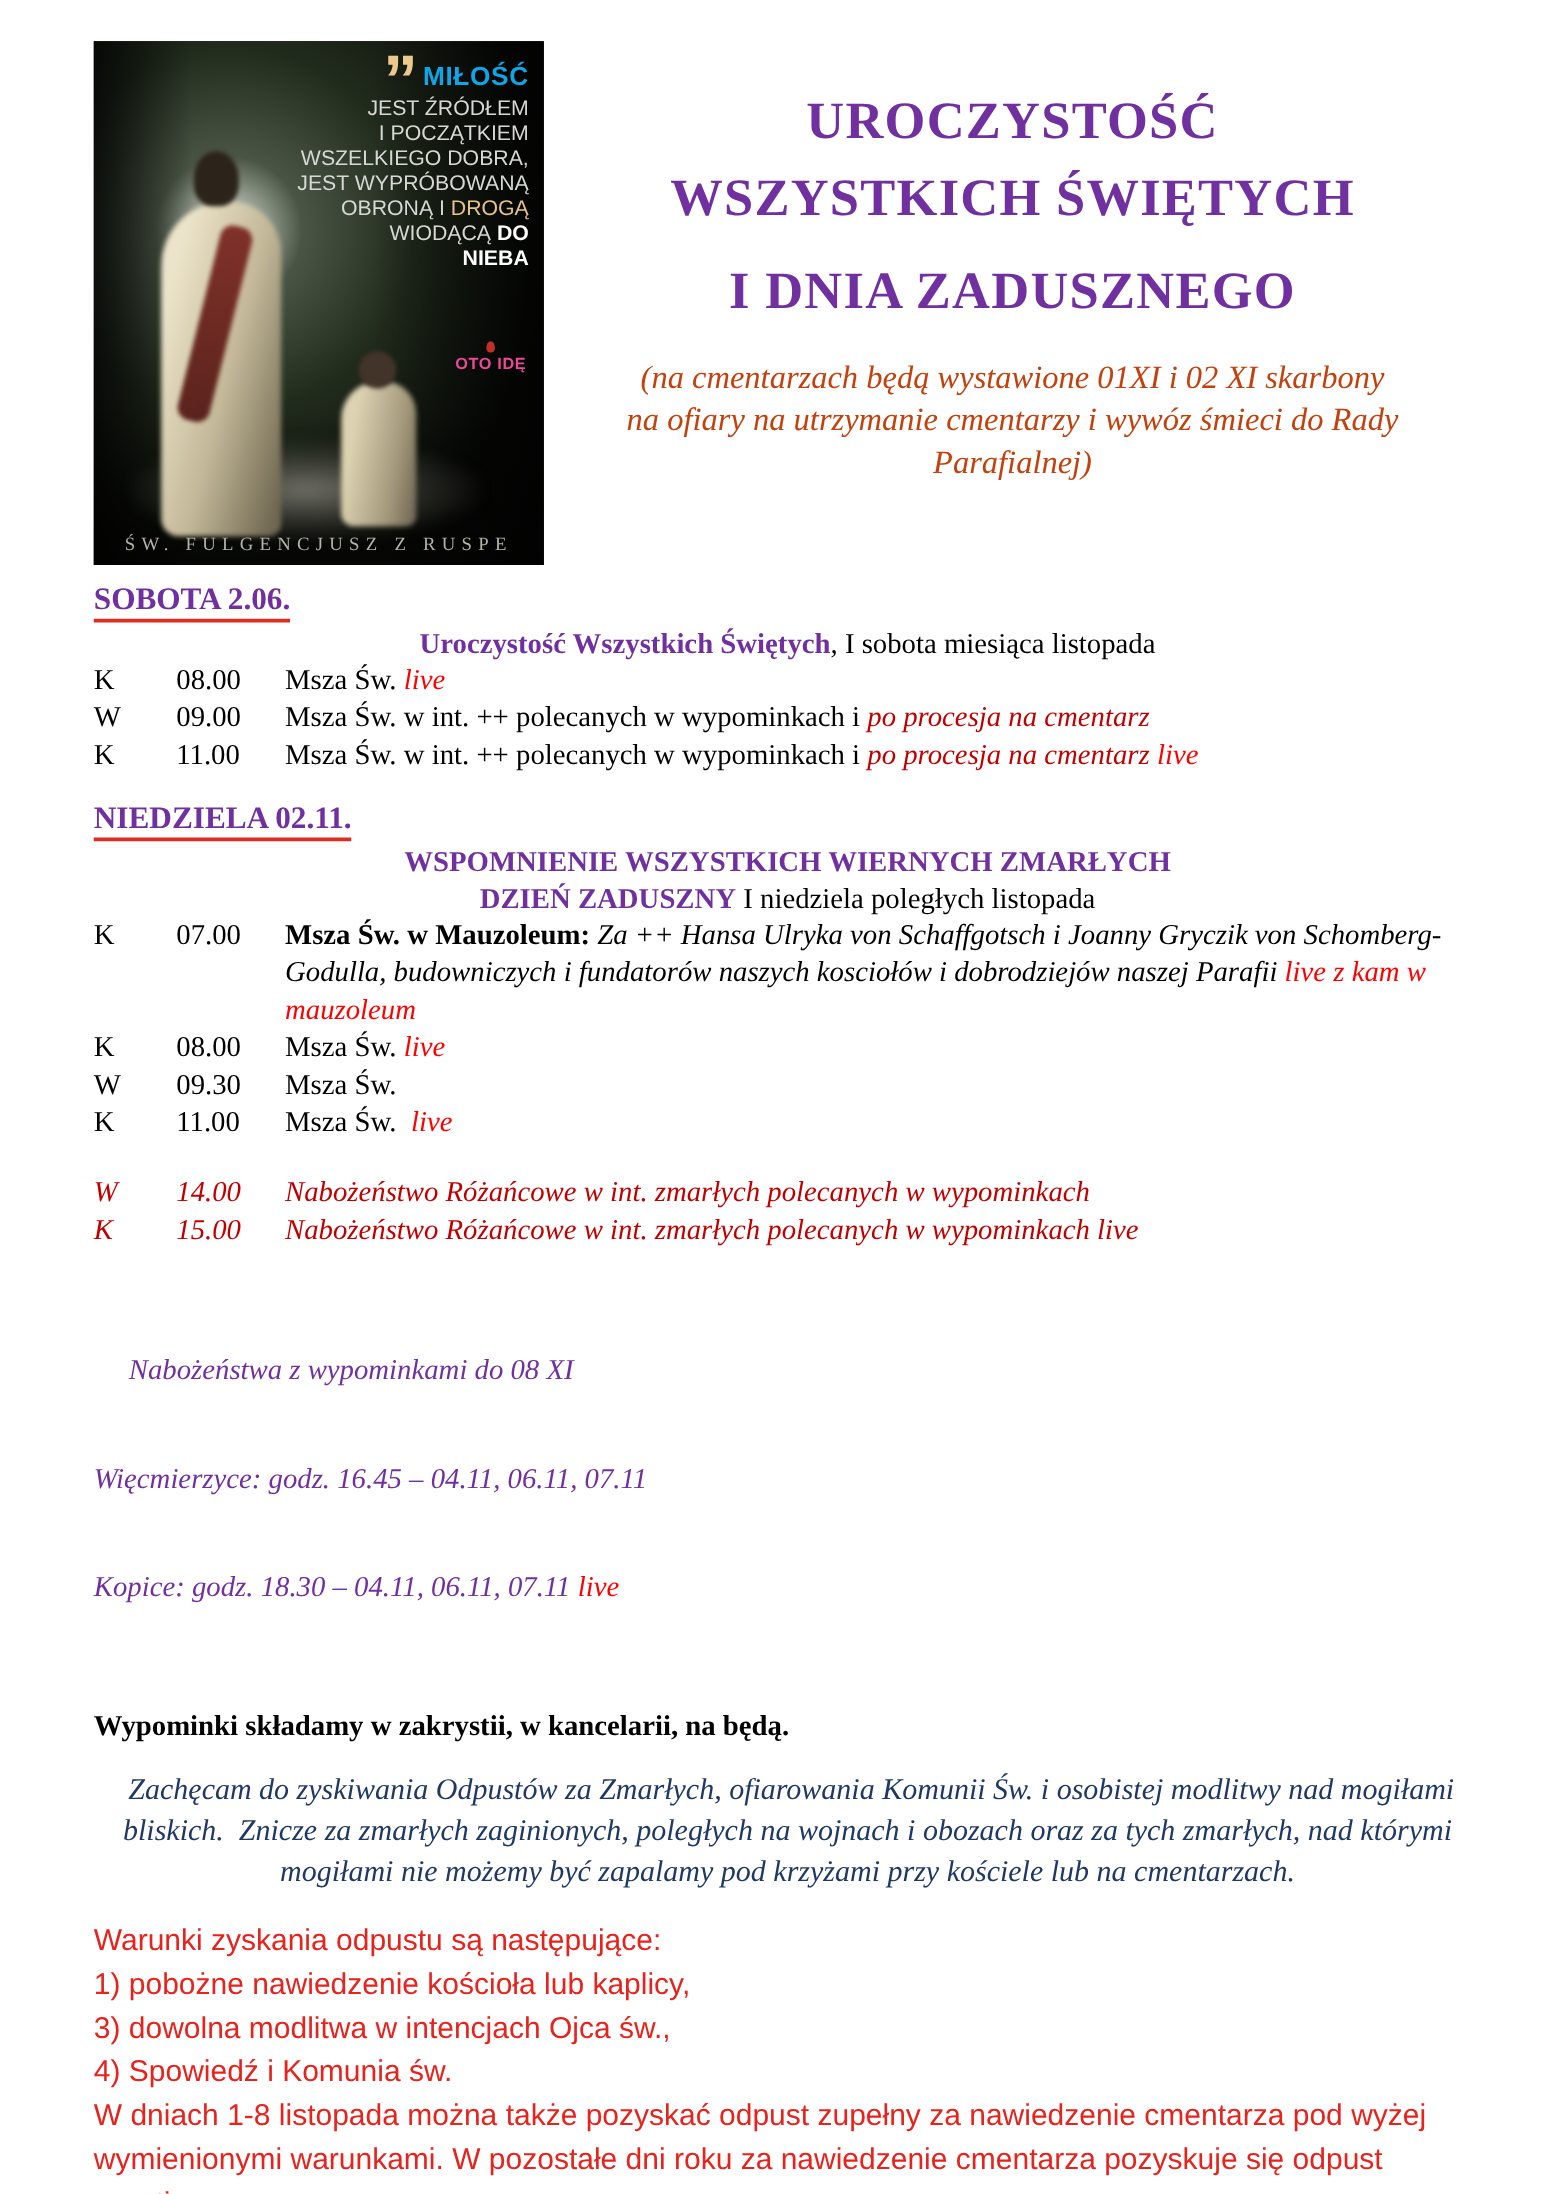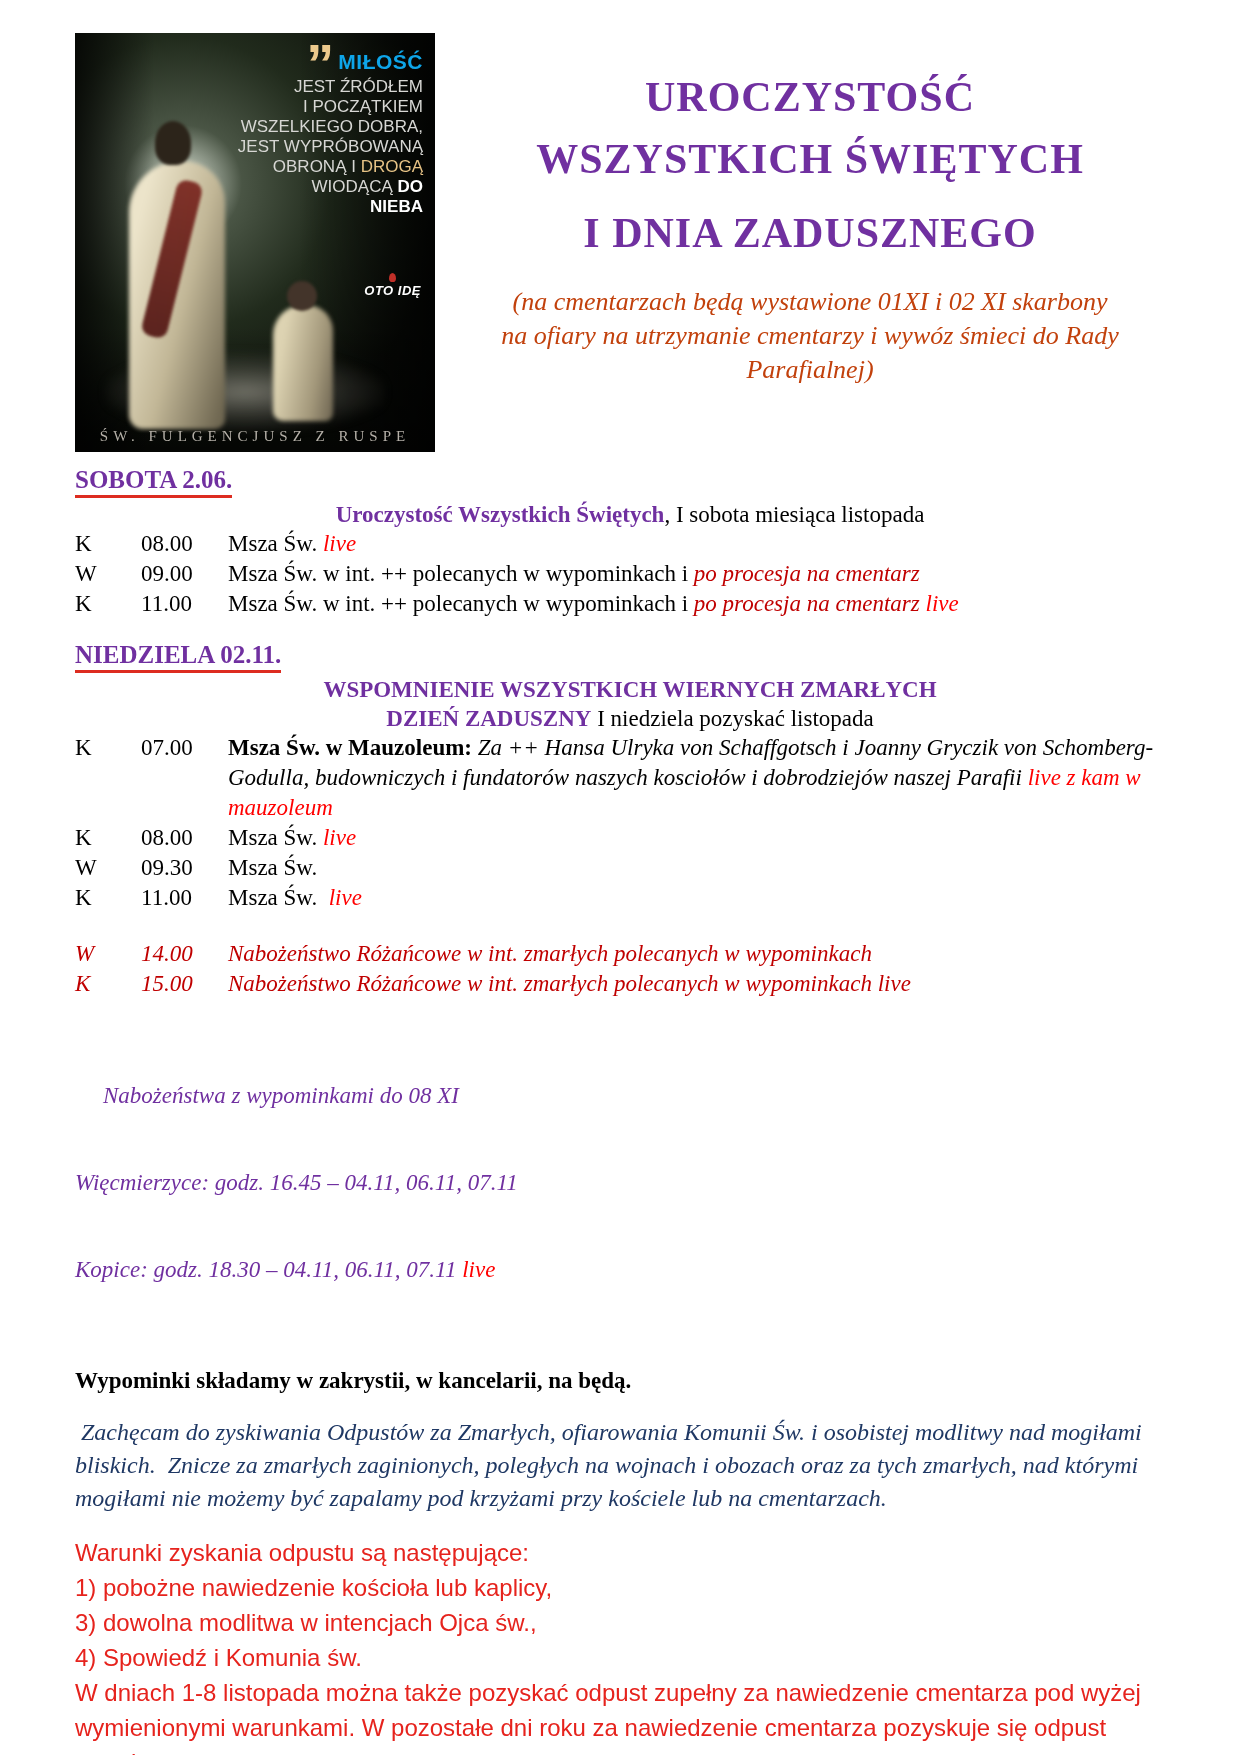--- a/index.html
+++ b/index.html
@@ -70,22 +70,22 @@
   .hero-quote .q1{display:flex;align-items:flex-start;justify-content:flex-end;height:30px;}
   .qmark{
     color:#ecc98c;font-size:56px;line-height:30px;font-weight:bold;
     margin-right:4px;position:relative;top:2px;
   }
   .qbold{color:#0ea5e9;font-weight:bold;font-size:21px;line-height:30px;letter-spacing:0.5px;}
   .qgold{color:#e7c386;}
   .qw{color:#ffffff;font-weight:bold;}
   .hero-logo{
     position:absolute;top:240px;right:14px;
-    font-family:"Liberation Sans",sans-serif;color:#ffffff;
-    font-weight:bold;font-size:13px;letter-spacing:0.5px;font-style:italic;
+    font-family:"Liberation Sans",sans-serif;color:#ec4899;
+    font-weight:bold;font-size:13px;letter-spacing:0.5px;
   }
   .flame{
     width:7px;height:9px;margin:0 auto 1px auto;
     background:#c03028;border-radius:50% 50% 50% 50%/60% 60% 40% 40%;
   }
   .hero-caption{
     position:absolute;bottom:7px;left:0;width:100%;text-align:center;
     color:#b5b0a8;font-size:15px;letter-spacing:5px;
   }
   .title-block{flex:1;text-align:center;padding-top:40px;}
@@ -111,21 +111,21 @@
   .red-dk{color:#C00000;font-style:italic;}
   .it{font-style:italic;}
   .bd{font-weight:bold;text-align:center;}
   .rosary{margin-top:26px;color:#C00000;font-style:italic;}
   .sunday{margin-top:22px;}
   .wyp{margin-top:24px;color:#7030A0;font-style:italic;font-size:23px;line-height:29px;white-space:pre-wrap;}
   .wyp .hdr{font-weight:normal;margin-left:28px;}
   .black-note{margin-top:26px;font-weight:bold;font-size:23px;}
   .navy-par{
     margin-top:22px;color:#1F3864;font-style:italic;
-    font-size:24px;line-height:33px;white-space:pre-wrap;
+    font-size:24px;line-height:33px;white-space:pre-wrap;text-align:center;
   }
   .conditions{
     margin-top:20px;color:#E6231D;
     font-family:"Liberation Sans",sans-serif;
     font-size:24px;line-height:35px;
   }
 </style>
 </head>
 <body>
 
@@ -194,21 +194,21 @@
     <div class="row">
       <span>K</span>
         <span>11.00</span>
       <span class="desc"><span>Msza Św. w int. ++ polecanych w wypominkach i </span><span class="red-dk">po procesja na cmentarz</span><span class="red-br"> live</span></span>
     </div>
   </div>
 
   <div class="sec-wrap sunday">
     <h2 class="sec">NIEDZIELA 02.11.</h2>
     <div class="right-note purple-b">WSPOMNIENIE WSZYSTKICH WIERNYCH ZMARŁYCH</div>
-    <div class="right-note"><span class="purple-b">DZIEŃ ZADUSZNY</span><span> I niedziela pozyskać listopada</span></div>
+    <div class="right-note"><span class="purple-b">DZIEŃ ZADUSZNY</span><span> I niedziela poległych listopada</span></div>
 
     <div class="row">
       <span>K</span>
         <span>07.00</span>
       <span class="desc"><span class="bd">Msza Św. w Mauzoleum: </span><span class="it">Za ++ Hansa Ulryka von Schaffgotsch i Joanny Gryczik von Schomberg-Godulla, budowniczych i fundatorów naszych kosciołów i dobrodziejów naszej Parafii </span><span class="red-br">live z kam w mauzoleum</span></span>
     </div>
     <div class="row">
       <span>K</span>
         <span>08.00</span>
       <span class="desc"><span>Msza Św. </span><span class="red-br">live</span></span>

